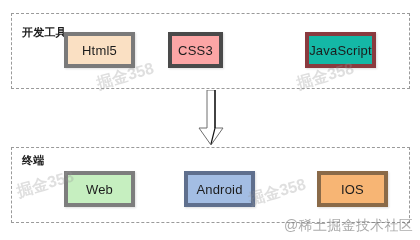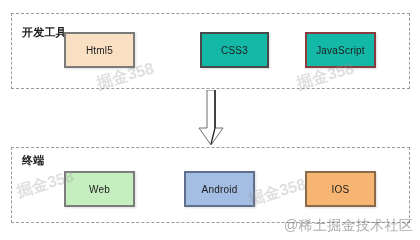--- a/index.html
+++ b/index.html
@@ -40,45 +40,45 @@
     white-space: nowrap;
     line-height: 1;
   }
   #label-dev  { left: 22px;  top: 27px; }
   #label-term { left: 22px;  top: 155px; }
 
   
   .node {
     position: absolute;
     box-sizing: border-box;
-    border: 2px solid #0369a1;
+    border: 4px solid #0369a1;
     display: flex;
     align-items: center;
     justify-content: center;
-    font-size: 10px;
+    font-size: 13px;
     color: #1c1c1c;
     letter-spacing: 0.2px;
     white-space: nowrap;
     box-shadow: 1px 1px 2px rgba(0,0,0,0.13);
   }
 
   
   #node-html5      { left: 64px;  top: 32px;  width: 71px; height: 36px;
                      background: #fae0c3; border-color: #7a7a7a; }
-  #node-css3       { left: 200px; top: 32px;  width: 69px; height: 36px;
-                     background: #14b8a6; border-color: #4a4a4a; }
+  #node-css3       { left: 168px; top: 32px;  width: 55px; height: 36px;
+                     background: #fca5a5; border-color: #4a4a4a; }
   #node-javascript { left: 305px; top: 32px;  width: 71px; height: 36px;
                      background: #14b8a6; border-color: #8a3b3f; }
 
   
   #node-web     { left: 64px;  top: 171px; width: 71px; height: 36px;
                   background: #c6efc0; border-color: #7d7d7d; }
   #node-android { left: 184px; top: 171px; width: 71px; height: 36px;
                   background: #a3bde3; border-color: #5f6f8d; }
-  #node-ios     { left: 305px; top: 171px; width: 71px; height: 36px;
+  #node-ios     { left: 317px; top: 171px; width: 71px; height: 36px;
                   background: #f7b574; border-color: #8a6a48; }
 
   
   #flow-arrow {
     position: absolute;
     left: 196px;
     top: 90px;
     width: 30px;
     height: 56px;
   }

